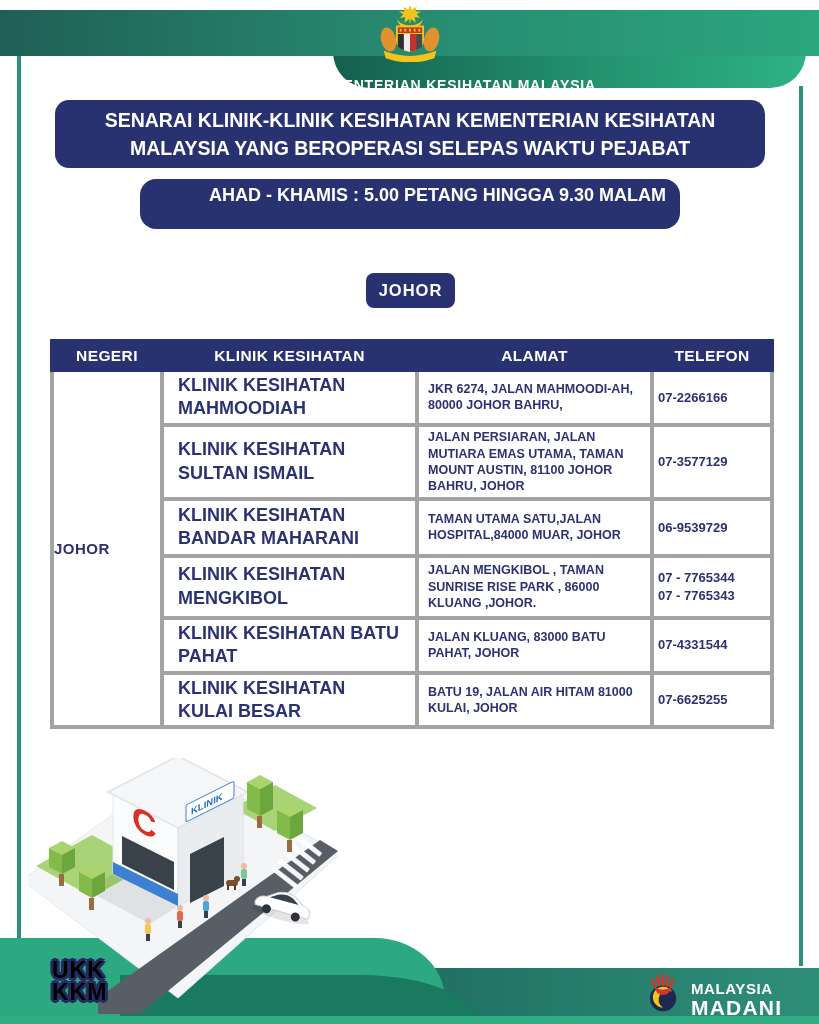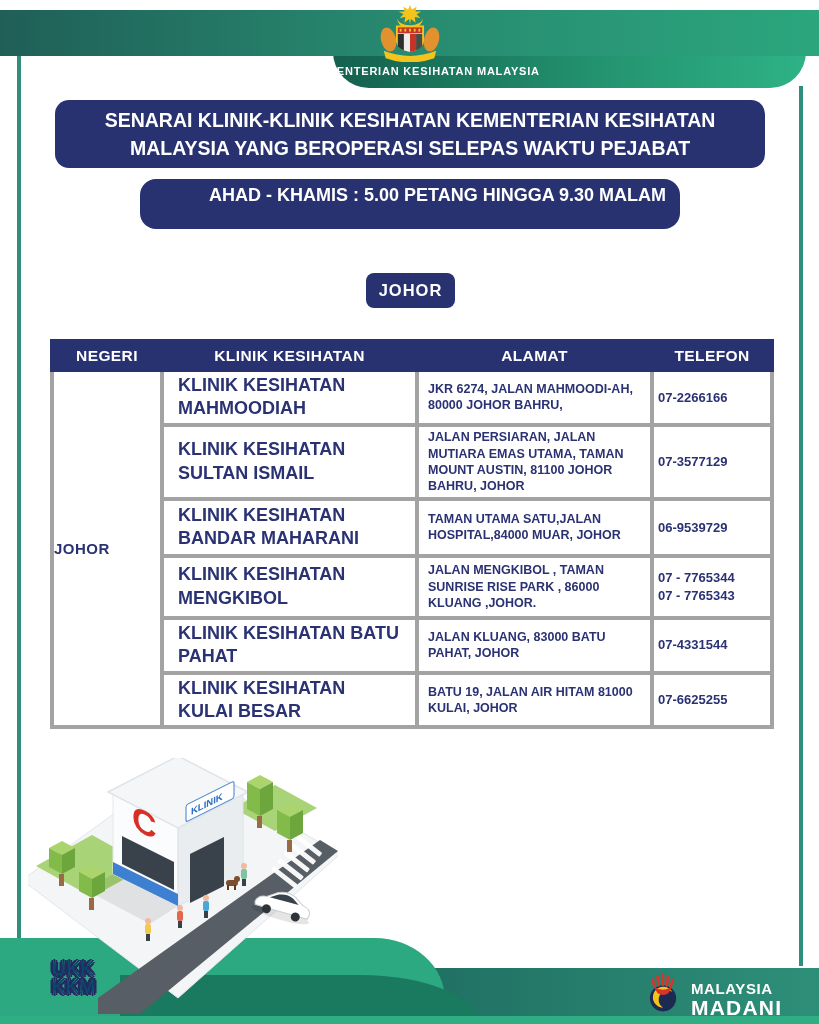--- a/index.html
+++ b/index.html
@@ -19,23 +19,23 @@
     z-index: 2;
   }
   .band-tab {
     left: 333px; top: 10px; width: 473px; height: 78px;
     background: linear-gradient(90deg, #14604e 0%, #23926e 55%, #2eb286 100%);
     border-radius: 0 0 36px 36px;
     z-index: 1;
   }
   .crest { left: 371px; top: 4px; z-index: 3; }
   .ministry-label {
-    left: 310px; top: 65px; width: 200px;
+    left: 310px; top: 77px; width: 200px;
     text-align: right; color: #ffffff;
-    font-size: 11px; font-weight: 700; letter-spacing: 0.8px;
+    font-size: 14px; font-weight: 700; letter-spacing: 0.8px;
     z-index: 3; white-space: nowrap;
   }
 
   
   .rail-left  { left: 17px;  top: 54px; width: 4px; height: 886px; background: #2e8f7c; z-index: 1; }
   .rail-right { left: 799px; top: 86px; width: 4px; height: 880px; background: #2e8f7c; z-index: 1; }
 
   
   .navy-box {
     background: #293271; color: #ffffff;
@@ -99,21 +99,21 @@
     background: #1a7a60; border-top-right-radius: 120px 50px; z-index: 3;
   }
   .foot-strip {
     left: 0; top: 1016px; width: 819px; height: 8px;
     background: #2fae84; z-index: 7;
   }
   .illustration { left: 28px; top: 758px; z-index: 6; }
 
   .ukk-logo {
     left: 52px; top: 960px; z-index: 8;
-    color: #0c4a6e; font-size: 19px; font-weight: 400;
+    color: #000000; font-size: 23px; font-weight: 700;
     line-height: 0.95; letter-spacing: 1px;
     text-shadow: -3px 0 #232c60, 3px 0 #232c60, 0 -3px #232c60, 0 3px #232c60,
                  -2px -2px #232c60, 2px -2px #232c60, -2px 2px #232c60, 2px 2px #232c60;
   }
   .madani-logo {
     left: 642px; top: 972px; z-index: 8;
     display: flex; align-items: flex-end; gap: 7px; color: #ffffff;
   }
   .madani-text { line-height: 1.02; }
   .madani-l1 { font-size: 15px; font-weight: 800; letter-spacing: 0.6px; }

